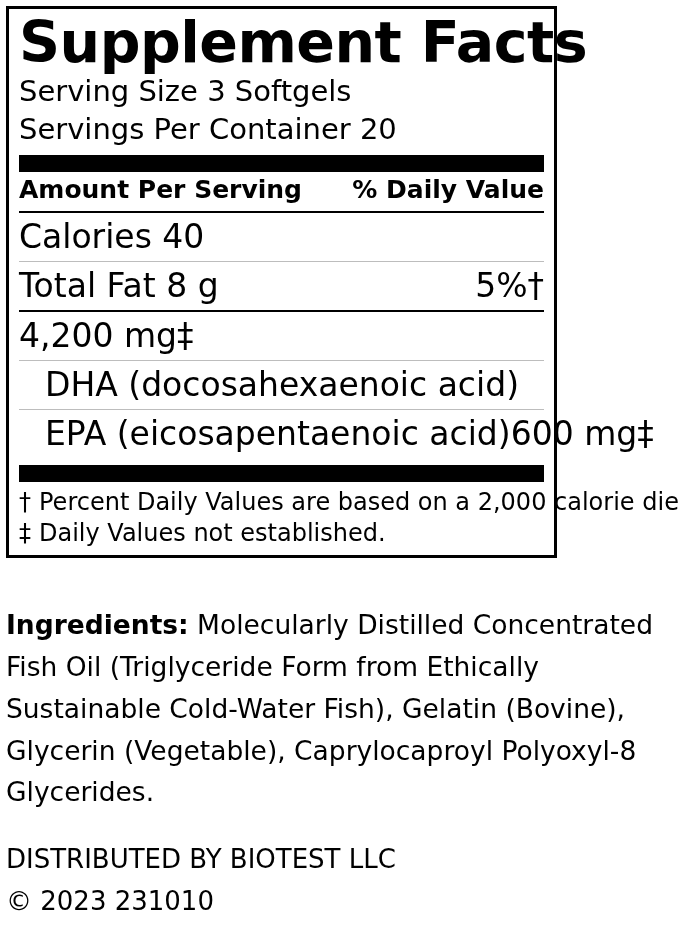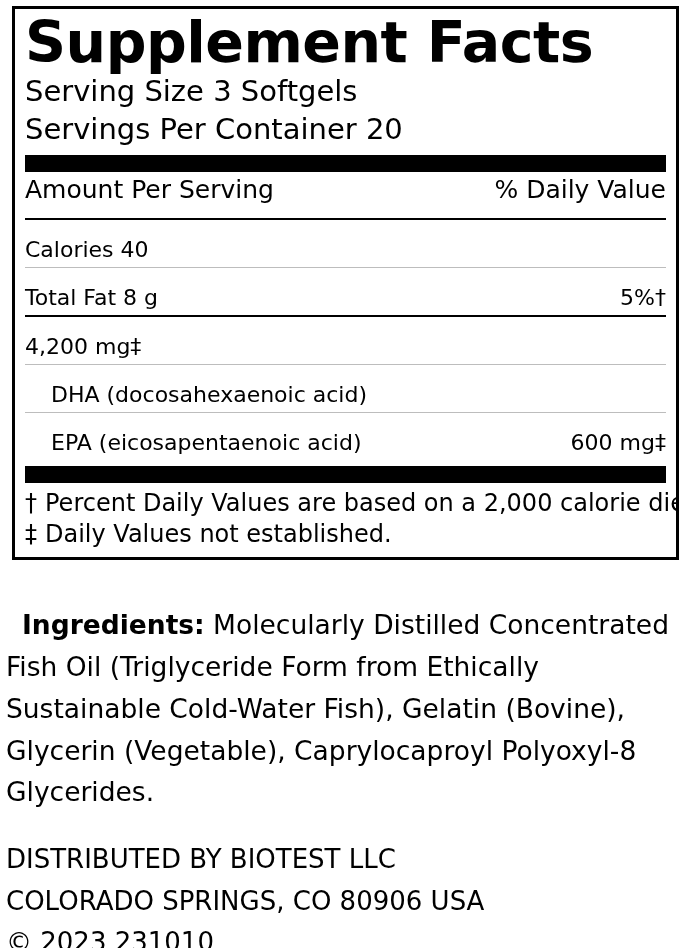--- a/index.html
+++ b/index.html
@@ -17,23 +17,23 @@
   .page {
     position: relative;
     width: 679px;
     height: 948px;
     box-sizing: border-box;
   }
 
   
   .panel {
     position: absolute;
-    left: 12px;
+    left: 6px;
     top: 6px;
-    width: 667px;
+    width: 551px;
     box-sizing: border-box;
     border: 3px solid #000000;
     padding: 4px 10px 6px 10px;
   }
 
   .sf-title {
     font-size: 57px;
     line-height: 1.02;
     font-weight: bold;
     letter-spacing: -0.5px;
@@ -60,29 +60,29 @@
   }
   .rule-hair {
     height: 1px;
     background: #bdbdbd;
   }
 
   .row {
     display: flex;
     justify-content: space-between;
     align-items: baseline;
-    font-size: 22px;
+    font-size: 33px;
     line-height: 1.28;
-    padding: 16px 0 3px 0;
+    padding: 3px 0 3px 0;
     white-space: nowrap;
   }
   .row.header {
-    font-weight: normal;
+    font-weight: bold;
     font-size: 25px;
-    padding: 2px 0 12px 0;
+    padding: 2px 0 5px 0;
   }
   .row .indent1 {
     padding-left: 26px;
   }
 
   .footnotes {
     font-size: 24px;
     line-height: 1.30;
     padding-top: 5px;
   }
@@ -101,21 +101,20 @@
     top: 604px;
     width: 667px;
   }
   .ingredients {
     font-size: 26.5px;
     line-height: 1.58;
     margin: 0;
   }
   .ingredients b {
     font-weight: bold;
-    margin-left: 16px;
   }
   .distributed {
     font-size: 26px;
     line-height: 1.60;
     margin-top: 26px;
   }
   .distributed div {
     white-space: nowrap;
   }
 </style>
@@ -182,18 +181,17 @@
       </div>
     </div>
 
   </div>
 
   <div class="below">
     <p class="ingredients"><b>Ingredients:</b><span> Molecularly Distilled Concentrated Fish Oil (Triglyceride Form from Ethically Sustainable Cold-Water Fish), Gelatin (Bovine), Glycerin (Vegetable), Caprylocaproyl Polyoxyl-8 Glycerides.</span></p>
 
     <div class="distributed">
       <div>DISTRIBUTED BY BIOTEST LLC</div>
-      <div>COLORADO SPRINGS, CO 80906 USA</div>
       <div>© 2023 231010</div>
     </div>
   </div>
 
 </div>
 
 </body></html>

